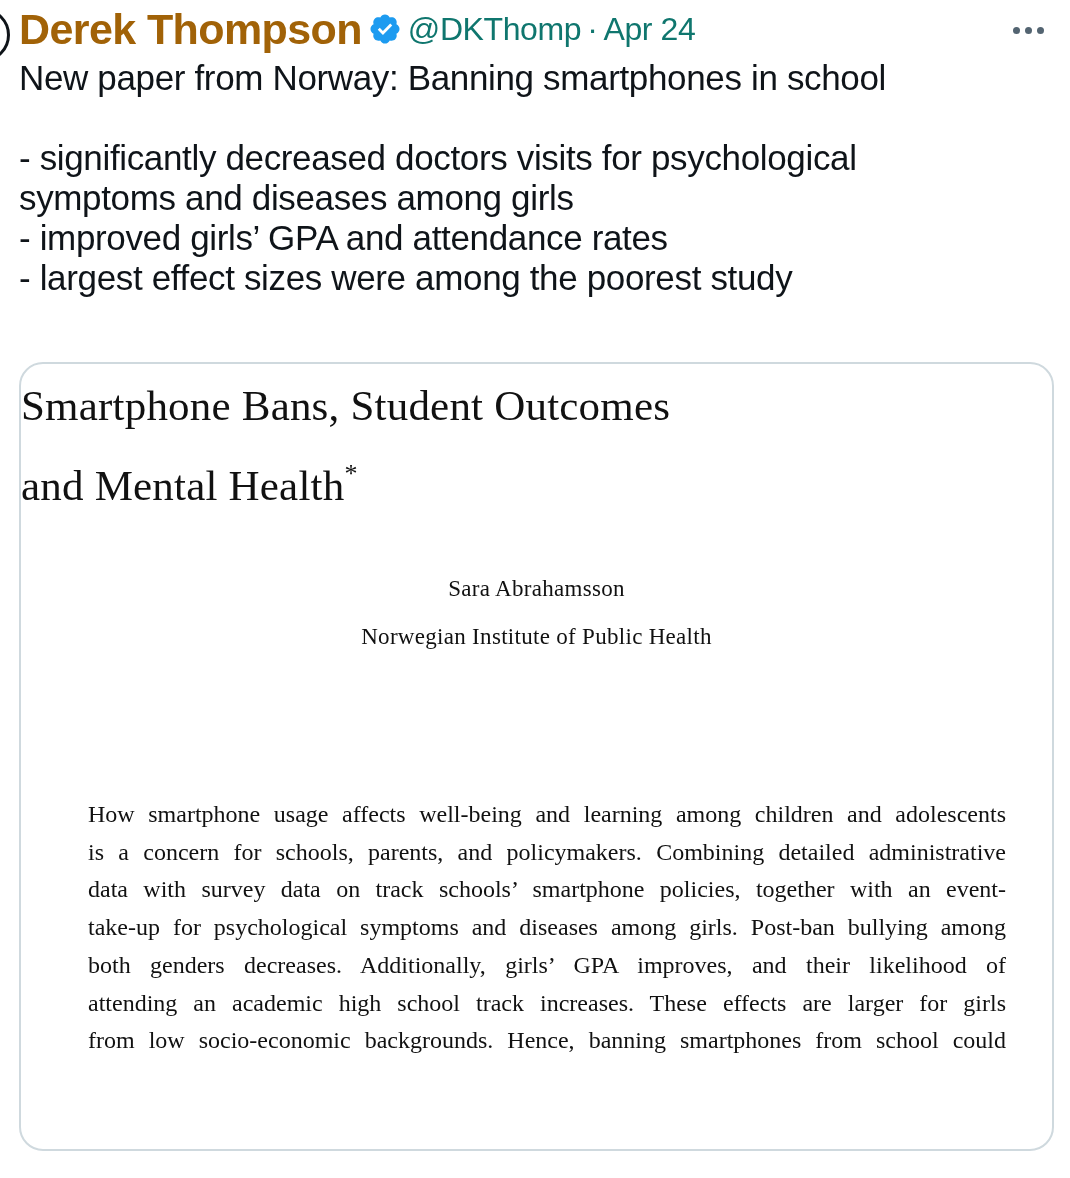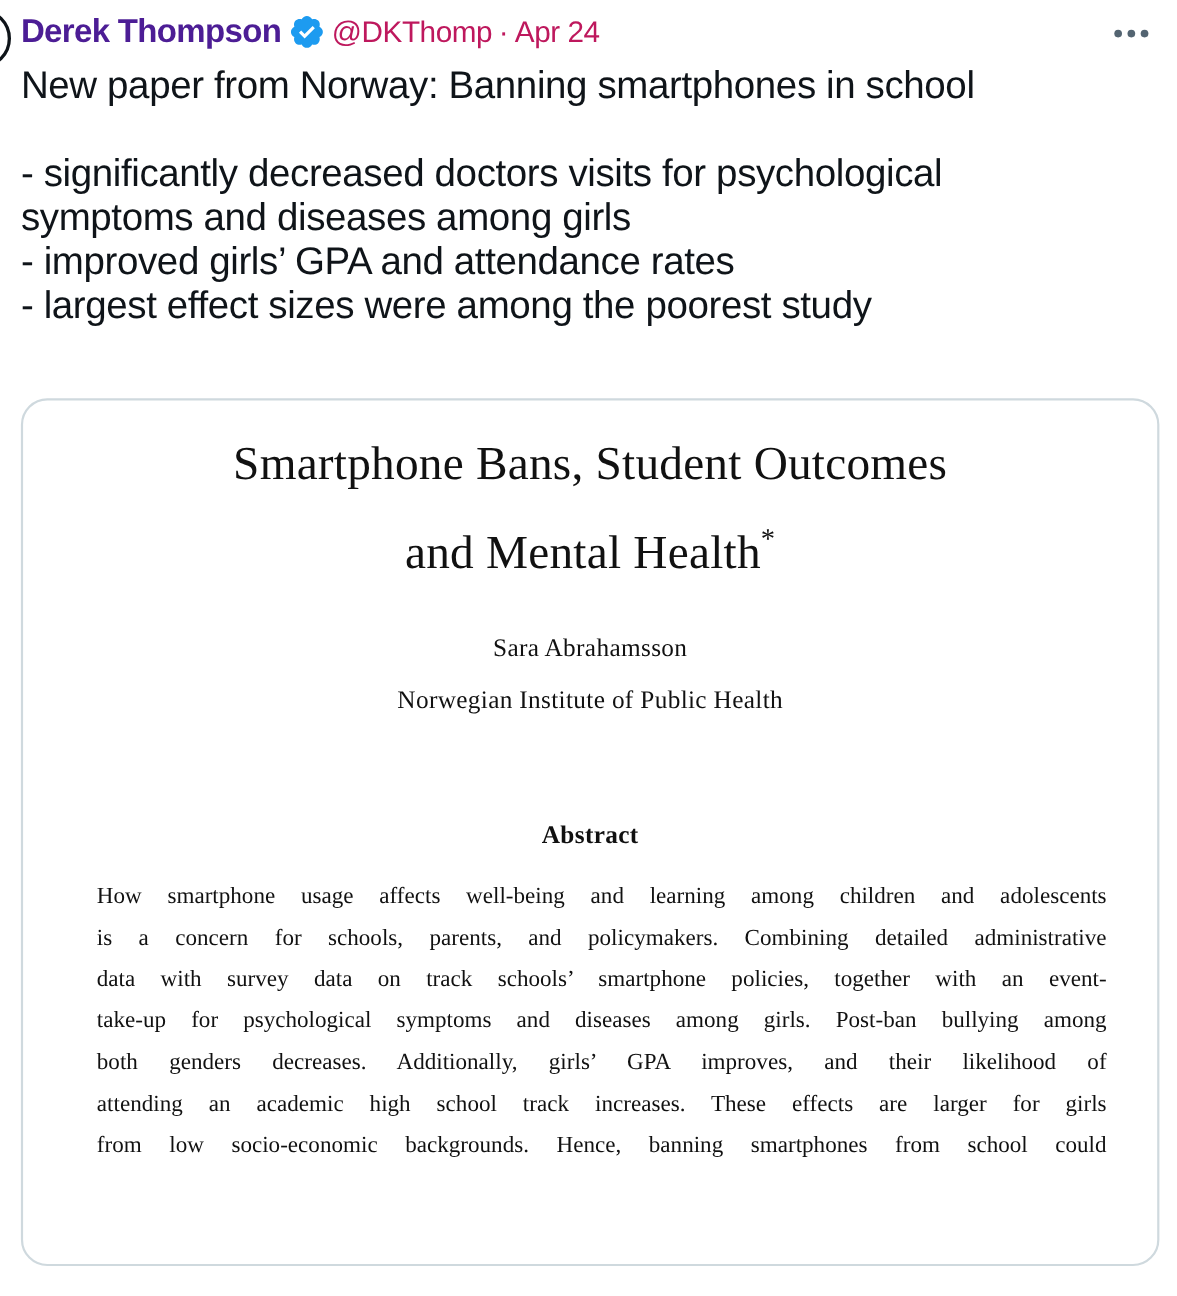--- a/index.html
+++ b/index.html
@@ -27,35 +27,35 @@
     .tweet-header {
       position: absolute;
       left: 19px;
       top: 6px;
       height: 46px;
       display: flex;
       align-items: center;
       white-space: nowrap;
     }
     .author-name {
-      font-size: 30px;
+      font-size: 43px;
       font-weight: 700;
       letter-spacing: -0.6px;
-      color: #4c1d95;
+      color: #a16207;
     }
     .verified-badge {
       width: 34px;
       height: 34px;
       margin: 0 6px 0 6px;
       display: inline-block;
       flex: 0 0 auto;
     }
     .handle, .dot-sep, .timestamp {
-      font-size: 27px;
-      color: #be185d;
+      font-size: 32px;
+      color: #0f766e;
       letter-spacing: -0.4px;
     }
     .dot-sep { margin: 0 6px; }
     .more-button {
       position: absolute;
       right: 20px;
       top: 14px;
       width: 44px;
       height: 32px;
       display: flex;
@@ -97,22 +97,22 @@
     }
     .paper {
       position: absolute;
       left: 0; top: 0; right: 0; bottom: 0;
       font-family: "DejaVu Serif", "Liberation Serif", serif;
       color: #111111;
     }
     .paper-title {
       position: absolute;
       left: 0; right: 0;
-      top: 24px;
-      text-align: center;
+      top: 8px;
+      text-align: left;
       font-family: "Liberation Serif", "DejaVu Serif", serif;
       font-size: 43px;
       line-height: 68px;
       font-weight: 400;
       letter-spacing: 0.2px;
     }
     .paper-title .tl { display: block; }
     .paper-title sup { font-size: 26px; vertical-align: 18px; }
     .paper-author, .paper-affiliation {
       position: absolute;
@@ -133,21 +133,21 @@
       font-weight: 700;
       font-size: 23px;
       letter-spacing: 0.3px;
     }
     .abstract-body {
       position: absolute;
       left: 67px;
       top: 432px;
       width: 918px;
       font-family: "Liberation Serif", "DejaVu Serif", serif;
-      font-size: 21px;
+      font-size: 24px;
       line-height: 37.7px;
       color: #111111;
     }
     .abstract-body .al {
       display: block;
       white-space: nowrap;
       text-align: justify;
       text-align-last: justify;
       width: 918px;
     }
@@ -189,21 +189,20 @@
 </div>
 
 <div class="media-card">
   <div class="paper">
     <div class="paper-title">
       <span class="tl">Smartphone Bans, Student Outcomes</span>
       <span class="tl"><span>and Mental Health</span><sup>*</sup></span>
     </div>
     <div class="paper-author">Sara Abrahamsson</div>
     <div class="paper-affiliation">Norwegian Institute of Public Health</div>
-    <div class="abstract-heading">Abstract</div>
     <div class="abstract-body">
       <span class="al">How smartphone usage affects well-being and learning among children and adolescents</span>
       <span class="al">is a concern for schools, parents, and policymakers.  Combining detailed administrative</span>
       <span class="al">data with survey data on track schools’ smartphone policies, together with an event-</span>
       <span class="al">take-up for psychological symptoms and diseases among girls.  Post-ban bullying among</span>
       <span class="al">both genders decreases.  Additionally, girls’ GPA improves, and their likelihood of</span>
       <span class="al">attending an academic high school track increases.  These effects are larger for girls</span>
       <span class="al">from low socio-economic backgrounds. Hence, banning smartphones from school could</span>
     </div>
   </div>

